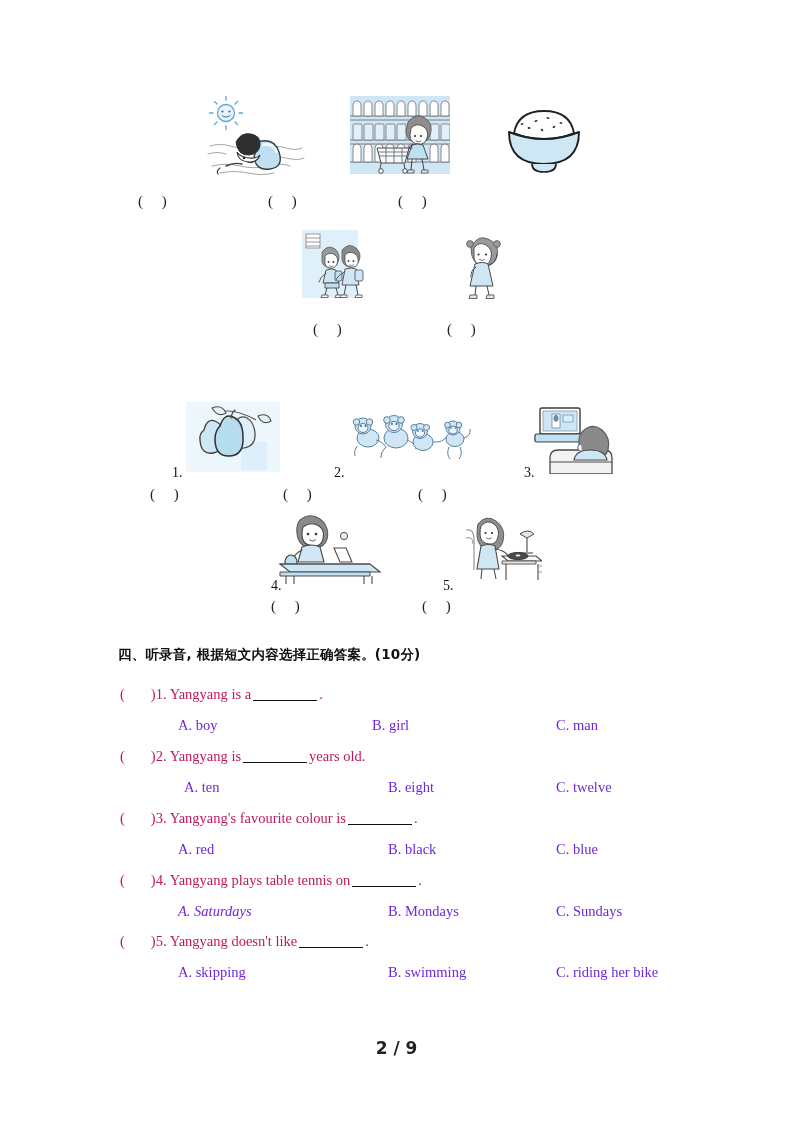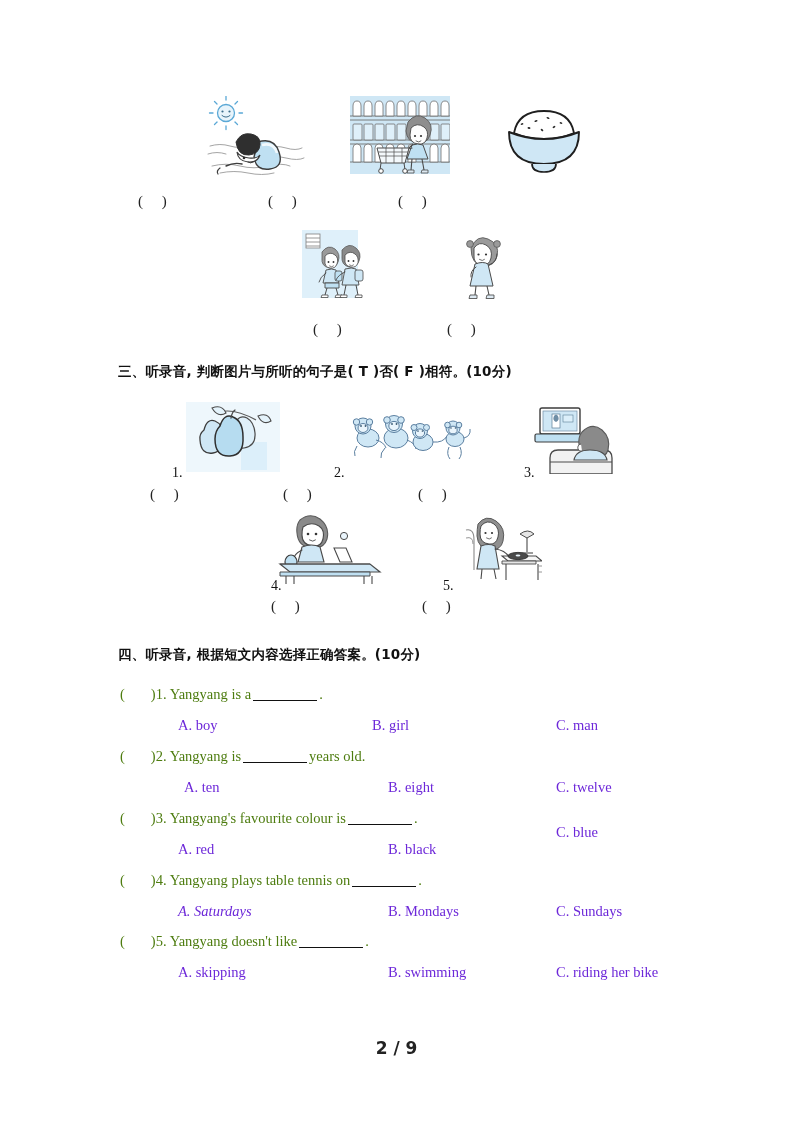--- a/index.html
+++ b/index.html
@@ -44,21 +44,21 @@
     font-family: "Liberation Serif", serif;
     font-size: 14px;
     color: #111;
   }
 
   
   .mc-q {
     position: absolute;
     font-family: "Liberation Serif", serif;
     font-size: 14.5px;
-    color: #4d7c0f;
+    color: #be185d;
     white-space: nowrap;
   }
   .mc-q .paren-open { margin-right: 26px; }
   .mc-q .blank {
     display: inline-block;
     width: 64px;
     border-bottom: 1px solid #111;
     vertical-align: -2px;
     margin: 0 2px;
   }
@@ -299,21 +299,20 @@
 
       <path d="M20 56 l-1 9 M31 56 l2 9" stroke="#4a4a4a" stroke-width="1.1" fill="none"></path>
       <path d="M14 65 h7 v3.5 h-8 z" fill="#dde9f2" stroke="#4a4a4a" stroke-width="0.85"></path>
       <path d="M31 65 h7 v3.5 h-8 z" fill="#dde9f2" stroke="#4a4a4a" stroke-width="0.85"></path>
     </svg>
   </div>
 
   <div class="brackets" style="left:313px; top:321px;">(     )</div>
   <div class="brackets" style="left:447px; top:321px;">(     )</div>
 
-  <div class="section-heading" style="left:118px; top:363px;">三、听录音, 判断图片与所听的句子是( T )否( F )相符。(10分)</div>
 
   <div class="illus" style="left:186px; top:402px;">
     <svg width="94" height="72" viewBox="0 0 94 72">
       <rect x="0" y="0" width="94" height="70" fill="#eef7fc"></rect>
       <rect x="55" y="40" width="26" height="28" fill="#dceffa"></rect>
 
       <path d="M34 10 q14 -4 36 8" stroke="#5a5a5a" stroke-width="1.2" fill="none"></path>
 
       <path d="M26 6 q10 -4 14 5 q-8 5 -14 -5 z" fill="#e4f3fb" stroke="#4a4a4a" stroke-width="1.1"></path>
 
@@ -491,21 +490,21 @@
   <div class="mc-opt" style="left:178px; top:779px;margin-left:6px;">A. ten</div>
   <div class="mc-opt" style="left:388px; top:779px;">B. eight</div>
   <div class="mc-opt" style="left:556px; top:779px;">C. twelve</div>
 
   <div class="mc-q" style="left:120px; top:810px;">
     <span class="paren-open">(</span><span>)</span><span>3.</span>
     <span>Yangyang's favourite colour is</span><span class="blank"></span><span>.</span>
   </div>
   <div class="mc-opt" style="left:178px; top:841px;">A. red</div>
   <div class="mc-opt" style="left:388px; top:841px;">B. black</div>
-  <div class="mc-opt" style="left:556px; top:824px;">C. blue</div>
+  <div class="mc-opt" style="left:556px; top:841px;">C. blue</div>
 
   <div class="mc-q" style="left:120px; top:872px;">
     <span class="paren-open">(</span><span>)</span><span>4.</span>
     <span>Yangyang plays table tennis on</span><span class="blank"></span><span>.</span>
   </div>
   <div class="mc-opt" style="left:178px; top:903px;font-style:italic;">A. Saturdays</div>
   <div class="mc-opt" style="left:388px; top:903px;">B. Mondays</div>
   <div class="mc-opt" style="left:556px; top:903px;">C. Sundays</div>
 
   <div class="mc-q" style="left:120px; top:933px;">

